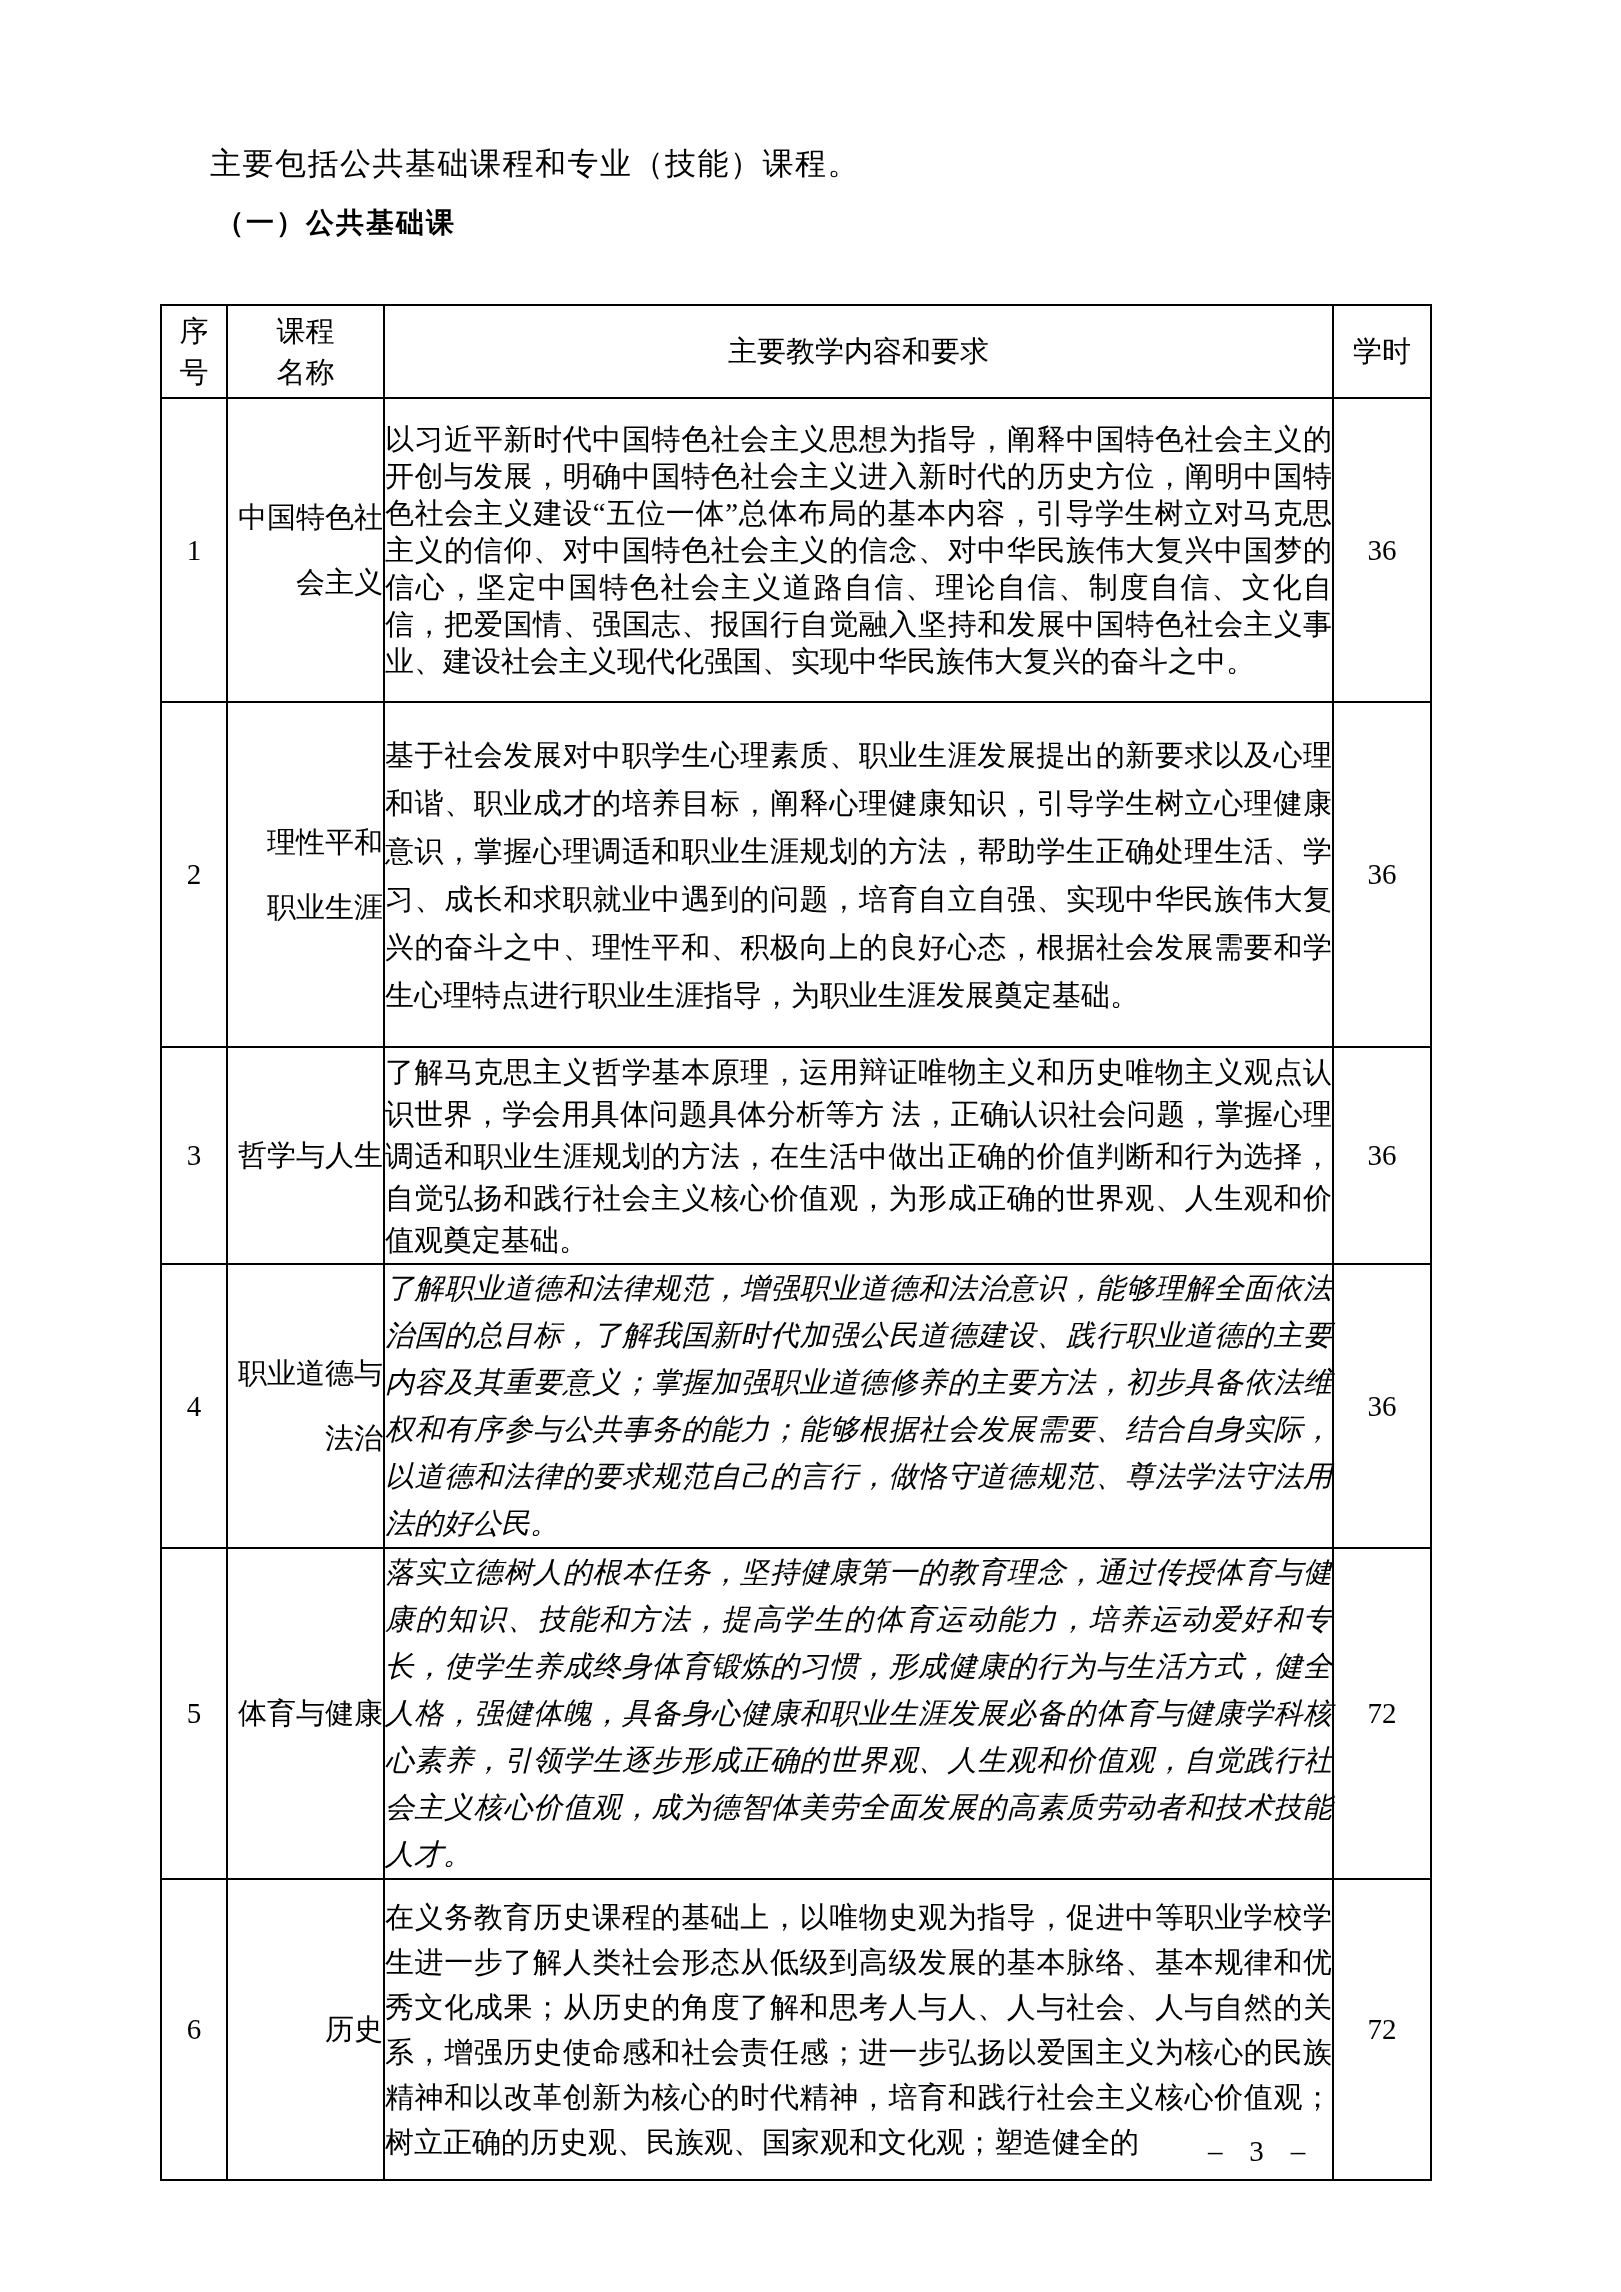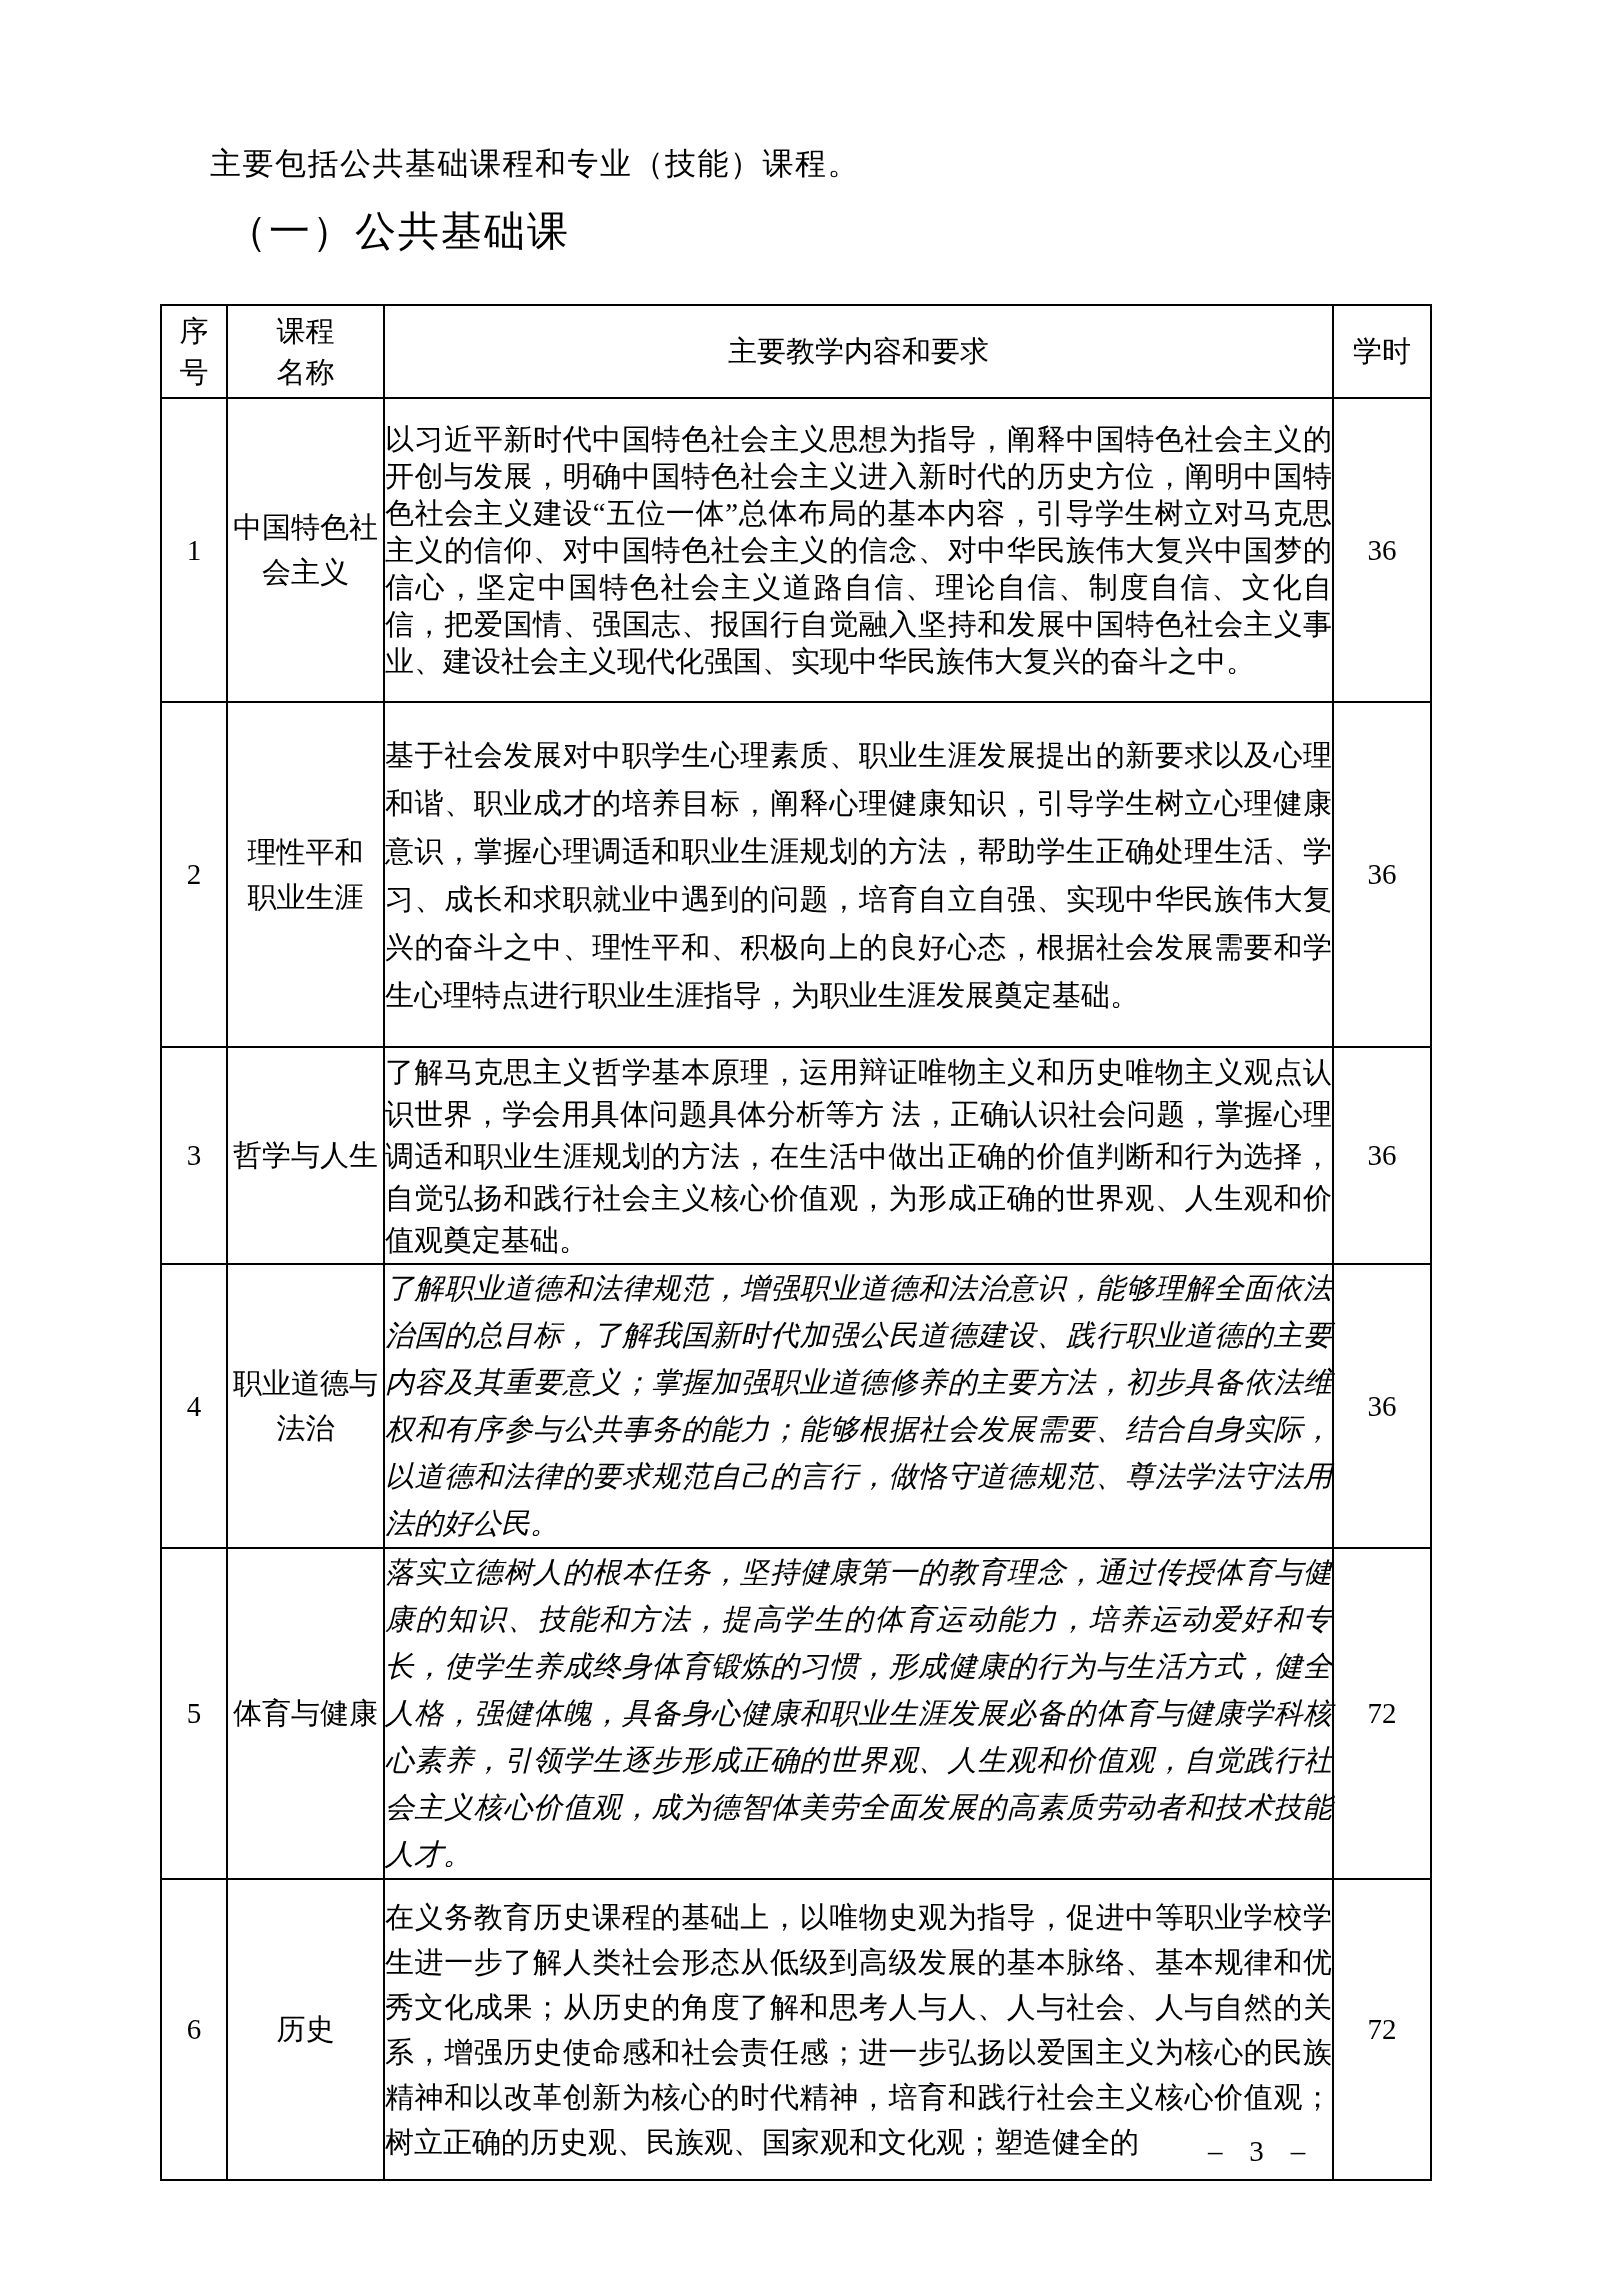--- a/index.html
+++ b/index.html
@@ -20,24 +20,24 @@
   .intro-text {
     position: absolute;
     left: 210px;
     top: 143px;
     font-size: 31px;
     letter-spacing: 1.5px;
     white-space: nowrap;
   }
   .section-heading {
     position: absolute;
-    left: 226px;
+    left: 216px;
     top: 204px;
-    font-size: 41px;
-    font-weight: normal;
+    font-size: 28px;
+    font-weight: bold;
     letter-spacing: 2px;
     white-space: nowrap;
   }
   table.curriculum {
     position: absolute;
     left: 160px;
     top: 304px;
     width: 1269px;
     border-collapse: collapse;
     table-layout: fixed;
@@ -58,23 +58,23 @@
   th.hdr {
     text-align: center;
     white-space: pre-line;
     line-height: 41px;
   }
   td.cell-no,
   td.cell-hours {
     text-align: center;
   }
   td.cell-course {
-    text-align: center;
+    text-align: right;
     white-space: pre-line;
-    line-height: 45px;
+    line-height: 65px;
   }
   td.cell-content {
     text-align: justify;
     text-justify: inter-ideograph;
     padding: 5.9px 13.7px 5.9px 15.7px;
   }
   .lh38 { line-height: 37px; }
   .lh42 { line-height: 47px; font-style: italic; }
   .lh43 { line-height: 42px; }
   .lh46 { line-height: 45px; }

